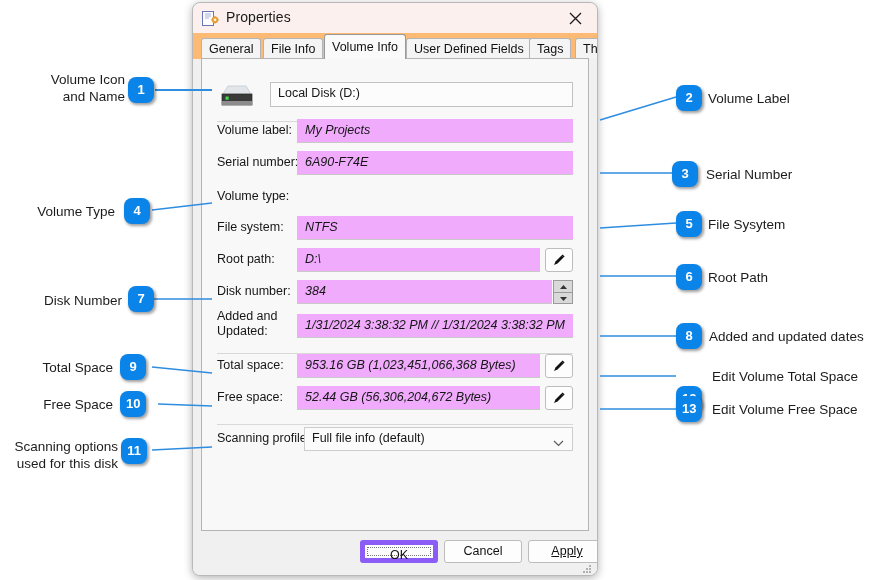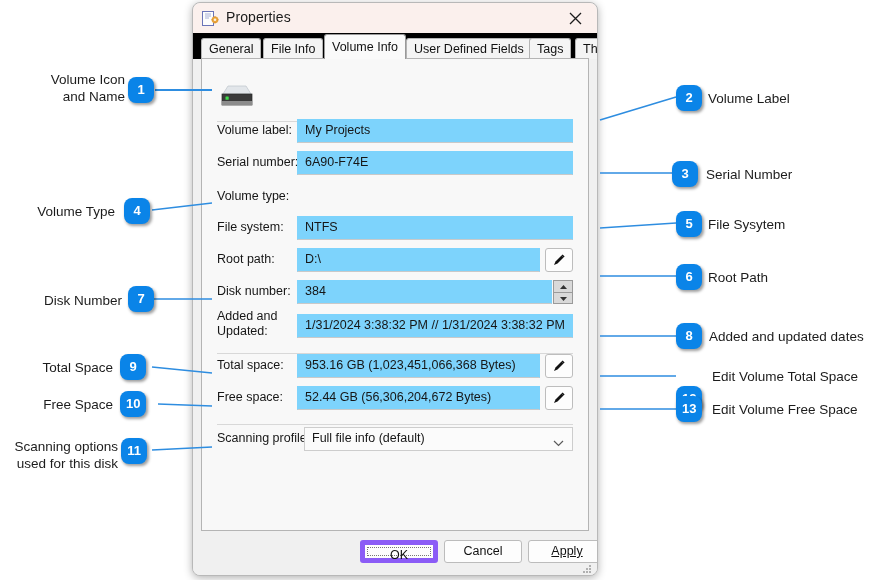--- a/index.html
+++ b/index.html
@@ -67,21 +67,21 @@
   }
   #close-btn svg { display:block; }
 
   
   #tabstrip {
     position: absolute;
     left: 0;
     top: 30px;
     width: 100%;
     height: 26px;
-    background: #000000;
+    background: #fdba74;
   }
   .tab {
     position: absolute;
     top: 5px;
     height: 21px;
     line-height: 21px;
     padding: 0 7px;
     font-size: 12.5px;
     color: #111;
     background: #f4f4f4;
@@ -157,23 +157,24 @@
     box-sizing: border-box;
     font-size: 12.5px;
     color: #161616;
     padding: 3px 0 0 7px;
     height: 24px;
     cursor: text;
     overflow: hidden;
     white-space: nowrap;
   }
   .field.flat {
-    background: #7dd3fc;
+    background: #f0abfc;
     border-color: transparent;
     border-bottom: 1px solid #c9c9c9;
+    font-style: italic;
   }
 
   
   .combo {
     position: absolute;
     height: 24px;
     background: #fbfbfb;
     border: 1px solid #cdcdcd;
     box-sizing: border-box;
     font-size: 12.5px;
@@ -375,20 +376,21 @@
   <div id="tabpage">
 
     <span class="vol-icon">
       <svg width="40" height="26" viewBox="0 0 40 26">
         <path d="M6 10 L11 2 L29 2 L34 10 Z" fill="#e2e6ea" stroke="#c3c9cf" stroke-width="0.8"></path>
         <rect x="5" y="10" width="30" height="11" fill="#3a3a3a" stroke="#2a2a2a" stroke-width="0.7"></rect>
         <rect x="5" y="17" width="30" height="4" fill="#8c8c8c"></rect>
         <rect x="8.5" y="12.5" width="3.2" height="3.2" rx="0.5" fill="#3ddc49"></rect>
       </svg>
     </span>
+    <div class="topname">Local Disk (D:)</div>
 
     <div class="hrule" style="top:62px;"></div>
 
     <div class="flabel" style="top:64px;">Volume label:</div>
     <div class="field flat" style="left:95px; top:60px; width:276px;">My Projects</div>
 
     <div class="flabel" style="top:96px;">Serial number:</div>
     <div class="field flat" style="left:95px; top:92px; width:276px;">6A90-F74E</div>
 
     <div class="flabel" style="top:130px;">Volume type:</div>

